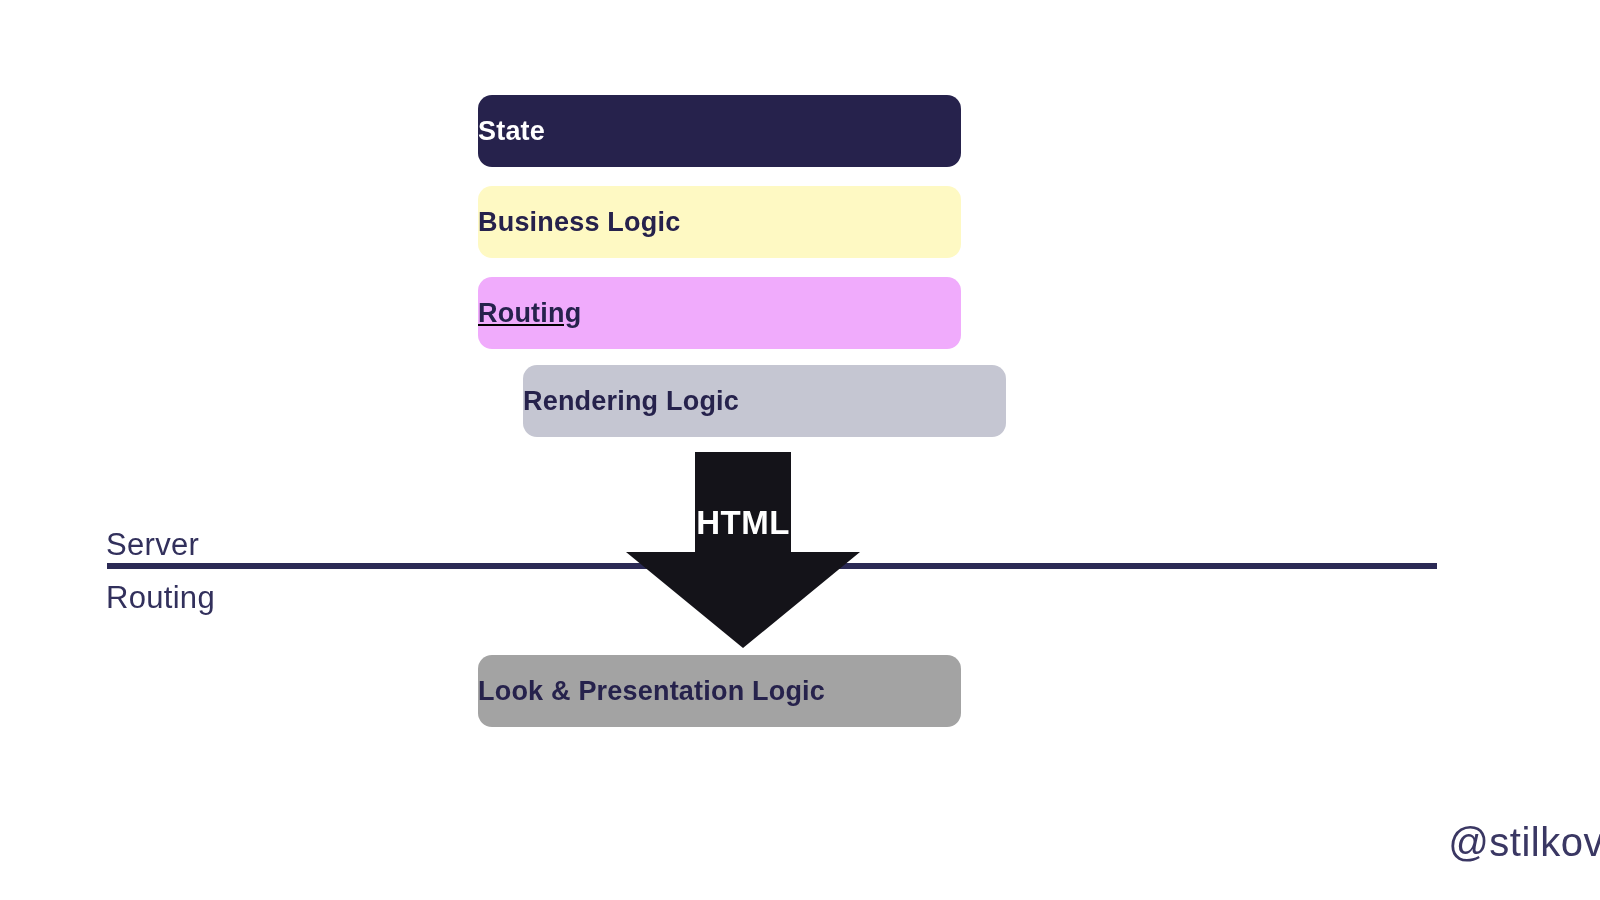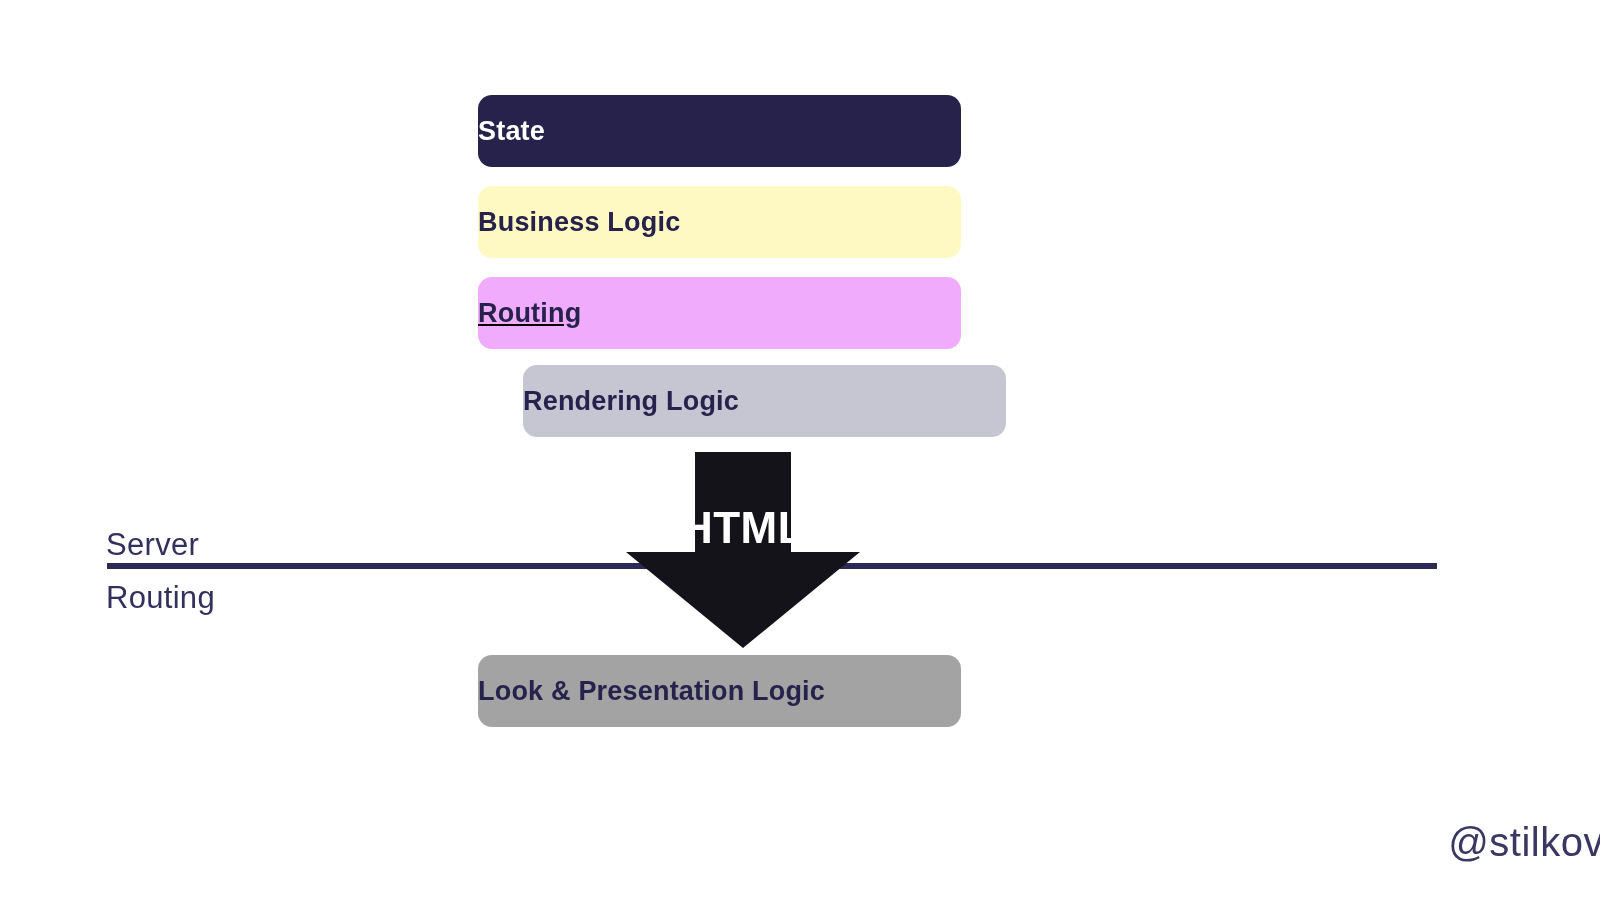--- a/index.html
+++ b/index.html
@@ -83,21 +83,21 @@
     height: 196px;
   }
   #html-arrow svg { display: block; width: 100%; height: 100%; }
   #html-arrow-label {
     position: absolute;
     left: 626px;
     top: 506px;
     width: 234px;
     text-align: center;
     font-family: "Liberation Sans", sans-serif;
-    font-size: 44px;
+    font-size: 33px;
     font-weight: bold;
     color: #ffffff;
     letter-spacing: 0.5px;
     line-height: 1;
   }
 
   
   #watermark {
     position: absolute;
     right: -4px;

